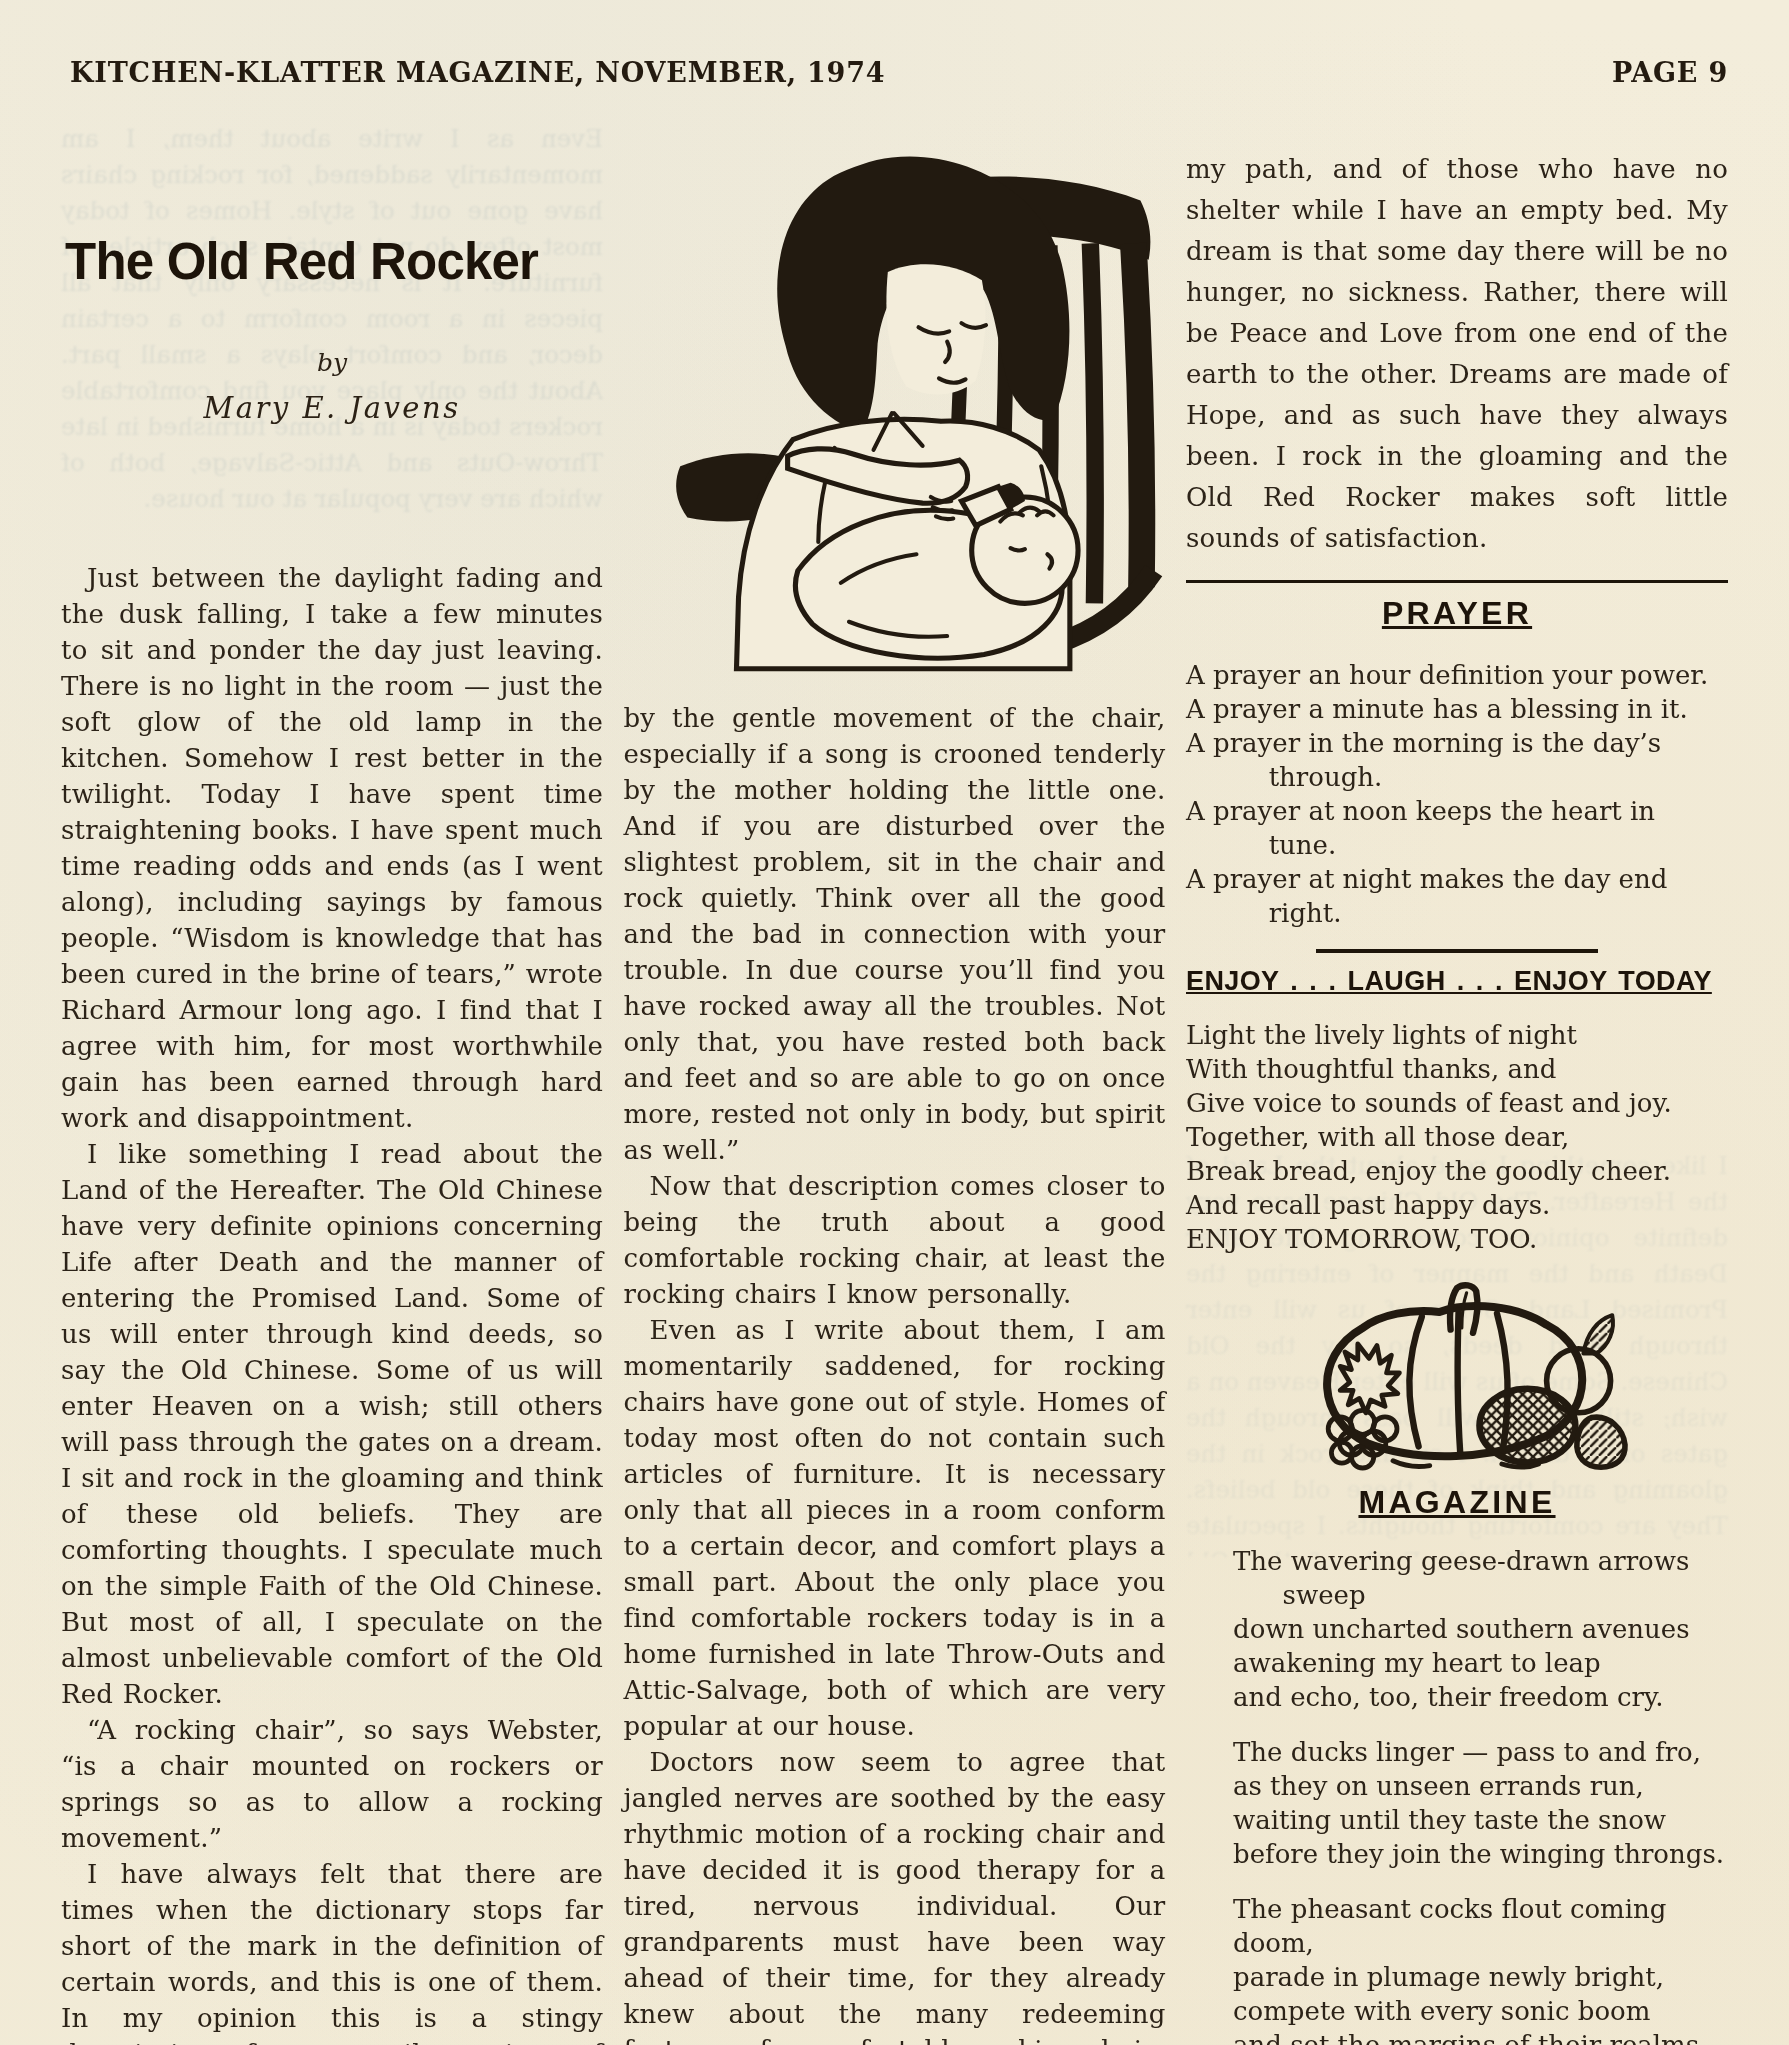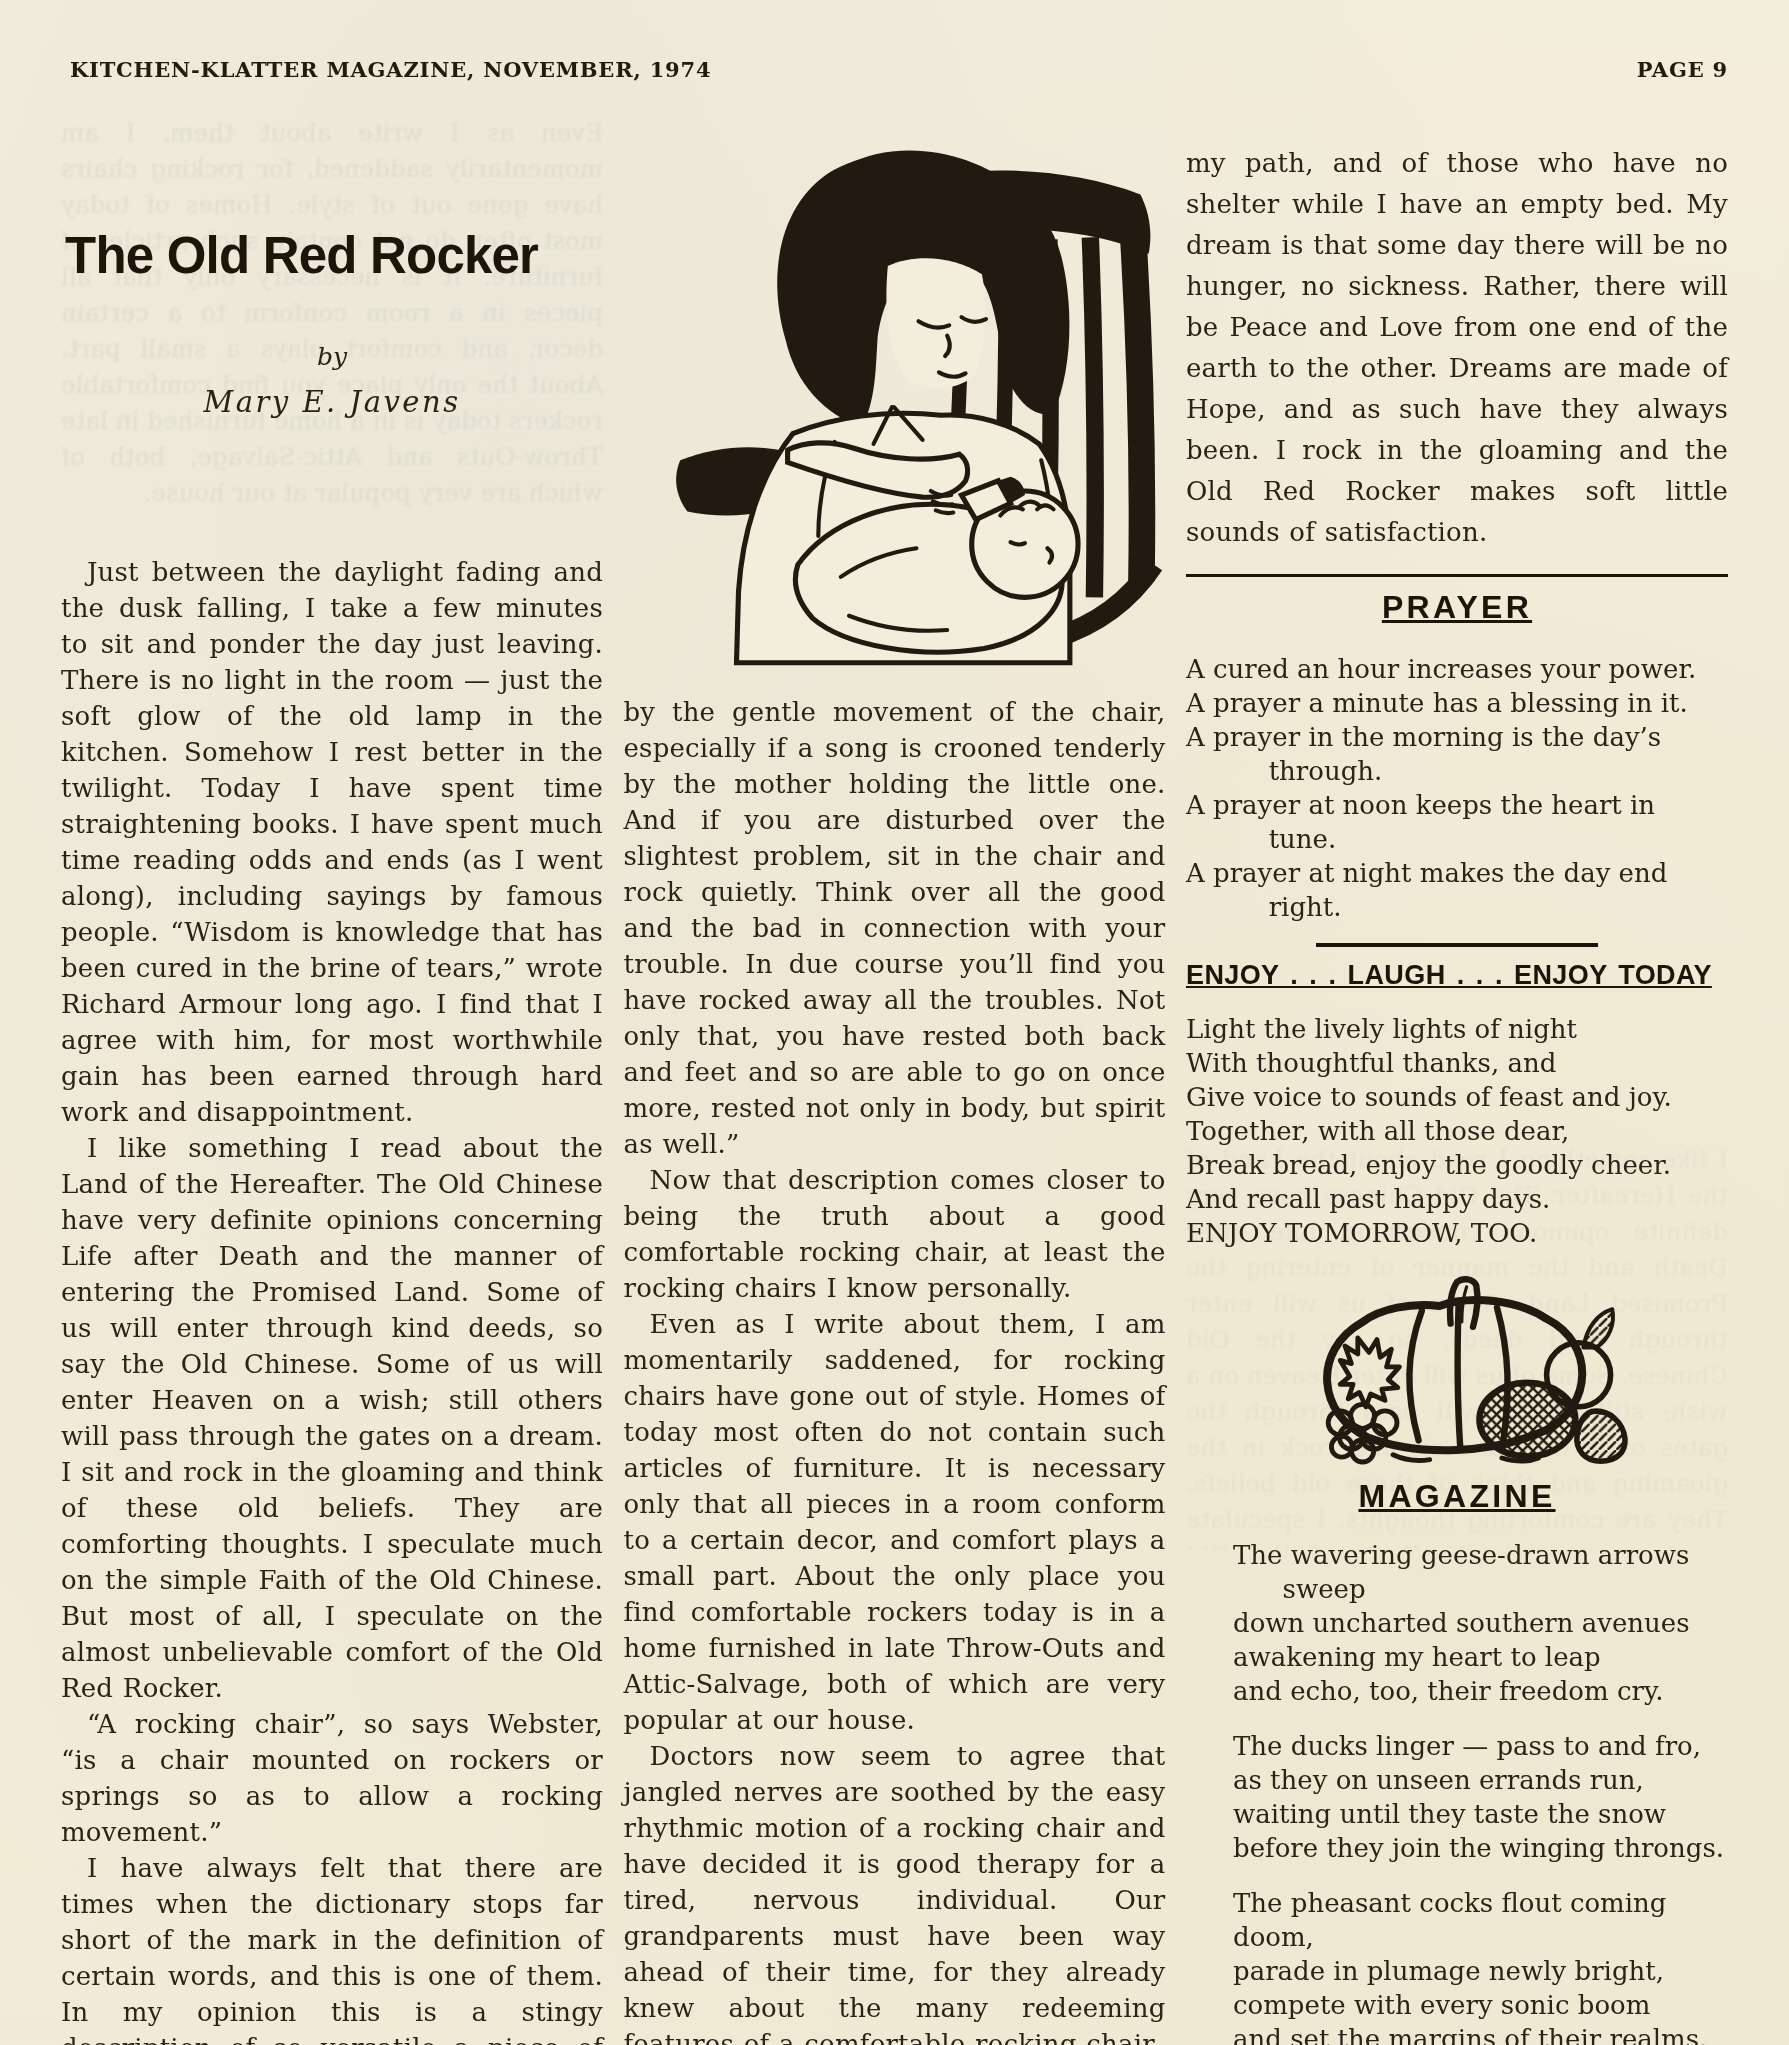--- a/index.html
+++ b/index.html
@@ -13,21 +13,21 @@
       radial-gradient(ellipse at 80% 60%, rgba(236,224,196,.35), transparent 70%),
       linear-gradient(#f3eddb,#f1ead5);
     color:#2c2318;
     font-family:"DejaVu Serif","Liberation Serif",serif;
     overflow:hidden;
   }
   .header{
     display:flex;justify-content:space-between;align-items:flex-start;
     padding:57px 61px 0 70px;
     font-family:"DejaVu Serif","Liberation Serif",serif;
-    font-weight:700;font-size:21px;letter-spacing:0.8px;color:#241b10;
+    font-weight:700;font-size:27px;letter-spacing:0.8px;color:#241b10;
   }
   .content{
     display:flex;gap:20.5px;
     padding:0 61px;
     margin-top:45px;
   }
   .col{position:relative;width:542px;flex:0 0 auto;}
   .col-inner{position:relative;z-index:1;}
   .ghost{
     position:absolute;left:0;right:0;z-index:0;
@@ -187,21 +187,21 @@
       <div class="ghost ghost-3">I like something I read about the Land of the Hereafter. The Old Chinese have very definite opinions concerning Life after Death and the manner of entering the Promised Land. Some of us will enter through kind deeds, so say the Old Chinese. Some of us will enter Heaven on a wish; still others will pass through the gates on a dream. I sit and rock in the gloaming and think of these old beliefs. They are comforting thoughts. I speculate much on the simple Faith of the Old Chinese. But most of all, I speculate on the almost unbelievable comfort of the Old Red Rocker.</div>
       <div class="col-inner">
         <div class="body-text">
             <div class="para">my path, and of those who have no shelter while I have an empty bed. My dream is that some day there will be no hunger, no sickness. Rather, there will be Peace and Love from one end of the earth to the other. Dreams are made of Hope, and as such have they always been. I rock in the gloaming and the Old Red Rocker makes soft little sounds of satisfaction.</div>
           </div>
 
         <hr class="rule">
 
         <h2 class="sec-head">PRAYER</h2>
         <div class="prayer">
-            <div class="prayer-line">A cured an hour increases your power.</div>
+            <div class="prayer-line">A prayer an hour definition your power.</div>
             <div class="prayer-line">A prayer a minute has a blessing in it.</div>
             <div class="prayer-line">A prayer in the morning is the day’s</div>
             <div class="prayer-line">          through.</div>
             <div class="prayer-line">A prayer at noon keeps the heart in</div>
             <div class="prayer-line">          tune.</div>
             <div class="prayer-line">A prayer at night makes the day end</div>
             <div class="prayer-line">          right.</div>
           </div>
 
         <hr class="rule short">

